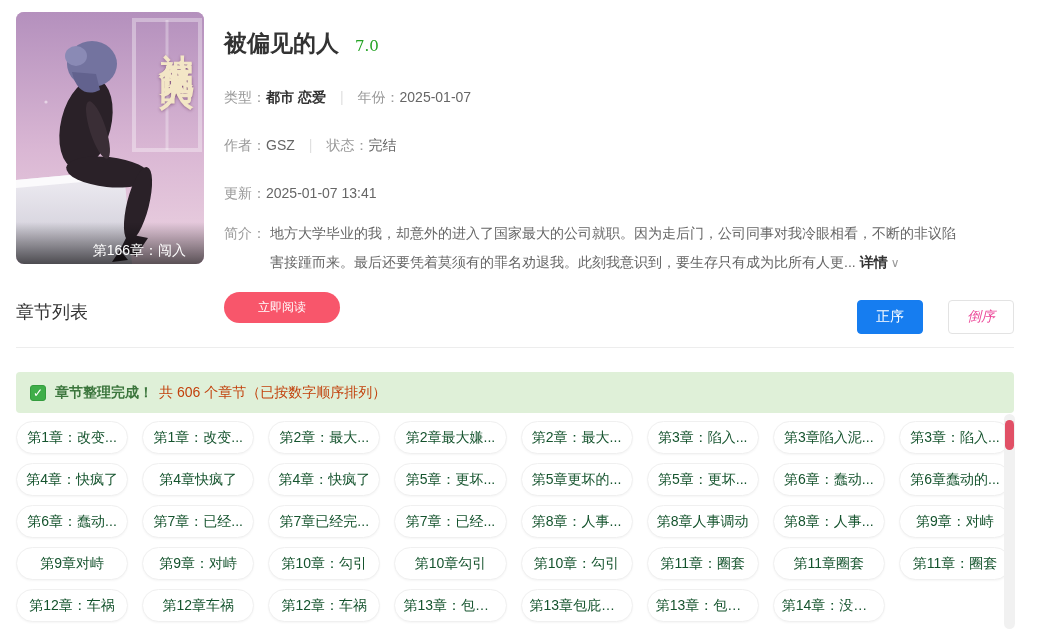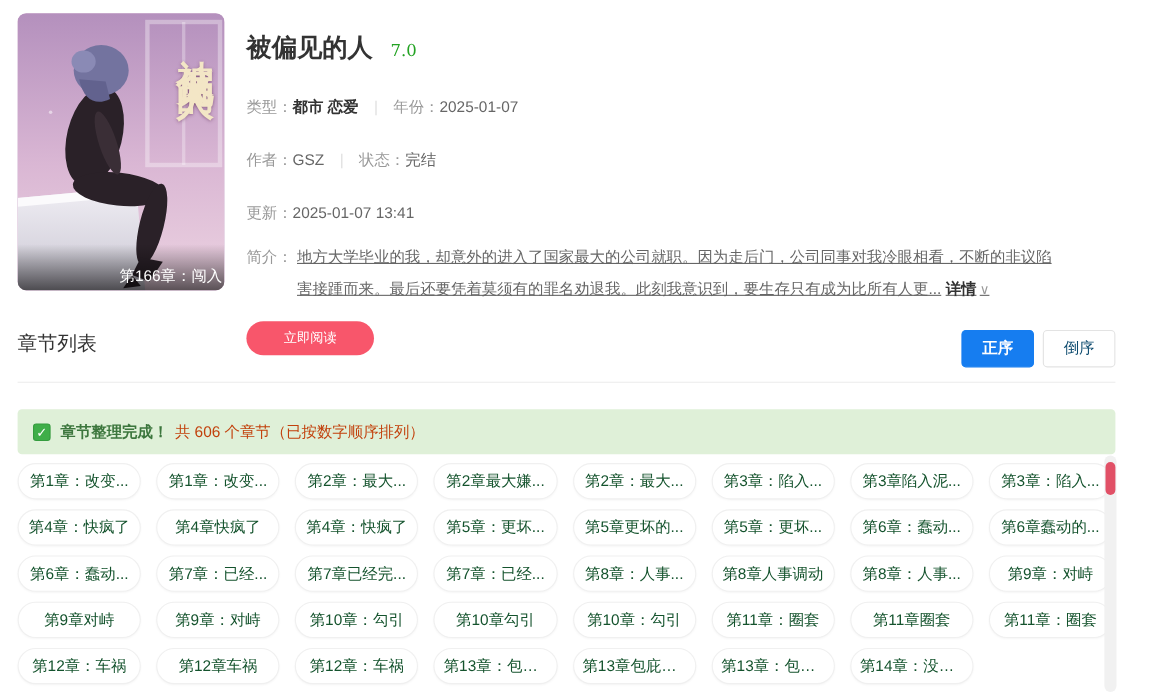--- a/index.html
+++ b/index.html
@@ -23,47 +23,47 @@
   .cover-vtitle {
     position:absolute; top:14px; right:10px; height:225px;
     writing-mode:vertical-rl; font-family:"DejaVu Serif", serif;
     font-size:34px; font-weight:bold; color:#f3e6c6; letter-spacing:6px;
     text-shadow:0 1px 3px rgba(90,40,80,.45); line-height:1;
   }
   .cover-caption {
     position:absolute; left:0; right:0; bottom:0; height:42px;
     background:linear-gradient(180deg, rgba(0,0,0,0), rgba(0,0,0,.62));
     color:#fff; font-size:14px; text-align:right;
-    padding:20px 2px 0 0;
+    padding:20px 18px 0 0;
   }
   .info { flex:1; padding-left:20px; padding-top:16px; }
   .title-row { display:flex; align-items:baseline; }
   .book-title { font-size:23px; font-weight:bold; color:#333; }
   .book-rating { margin-left:16px; font-family:"DejaVu Serif", serif; font-size:15px; color:#23a323; }
   .meta-row { margin-top:28px; font-size:14px; color:#999; line-height:20px; }
   .meta-row .val { color:#666; }
   .meta-row .val-strong { color:#333; font-weight:bold; }
   .meta-sep { color:#e0e0e0; margin:0 14px; }
   .intro-row { display:flex; margin-top:16px; font-size:14px; line-height:29px; }
   .intro-label { color:#999; flex:0 0 46px; }
-  .intro-body { color:#666; max-width:692px;text-decoration:underline; }
+  .intro-body { color:#666; max-width:692px; }
   .intro-more { color:#333; font-weight:bold; margin-left:4px; cursor:pointer; }
   .chevron { color:#999; font-size:12px; margin-left:3px; }
   .read-btn {
     display:inline-block; margin-top:14px; padding:0 34px; height:31px; line-height:31px;
     background:#f8566b; color:#fff; font-size:12px; border:none; border-radius:16px; cursor:pointer;
   }
 
   
   .chap-header { position:absolute; left:16px; right:36px; top:300px; display:flex; align-items:flex-start; justify-content:space-between; }
   .chap-title { font-size:18px; color:#333; }
   .sort-group { display:flex; }
   .sort-btn { height:34px; padding:0 18px; font-size:14px; border-radius:4px; cursor:pointer; }
-  .sort-asc { background:#167df0; color:#fff; border:1px solid #167df0;font-weight:bold; }
-  .sort-desc { background:#fff; color:#0c4a6e; border:1px solid #e3e3e3; margin-left:8px; }
+  .sort-asc { background:#167df0; color:#fff; border:1px solid #167df0; }
+  .sort-desc { background:#fff; color:#ec4899; border:1px solid #e3e3e3; margin-left:25px;font-style:italic; }
   .divider { position:absolute; left:16px; right:36px; top:347px; height:1px; background:#ededed; }
 
   
   .notice {
     position:absolute; left:16px; top:372px; width:998px; height:41px;
     background:#dff0d8; border-radius:4px; display:flex; align-items:center;
     padding:0 14px; font-size:14px;
   }
   .check-icon {
     width:16px; height:16px; border-radius:3px; background:#3fae49; border:1px solid #349c3e;

